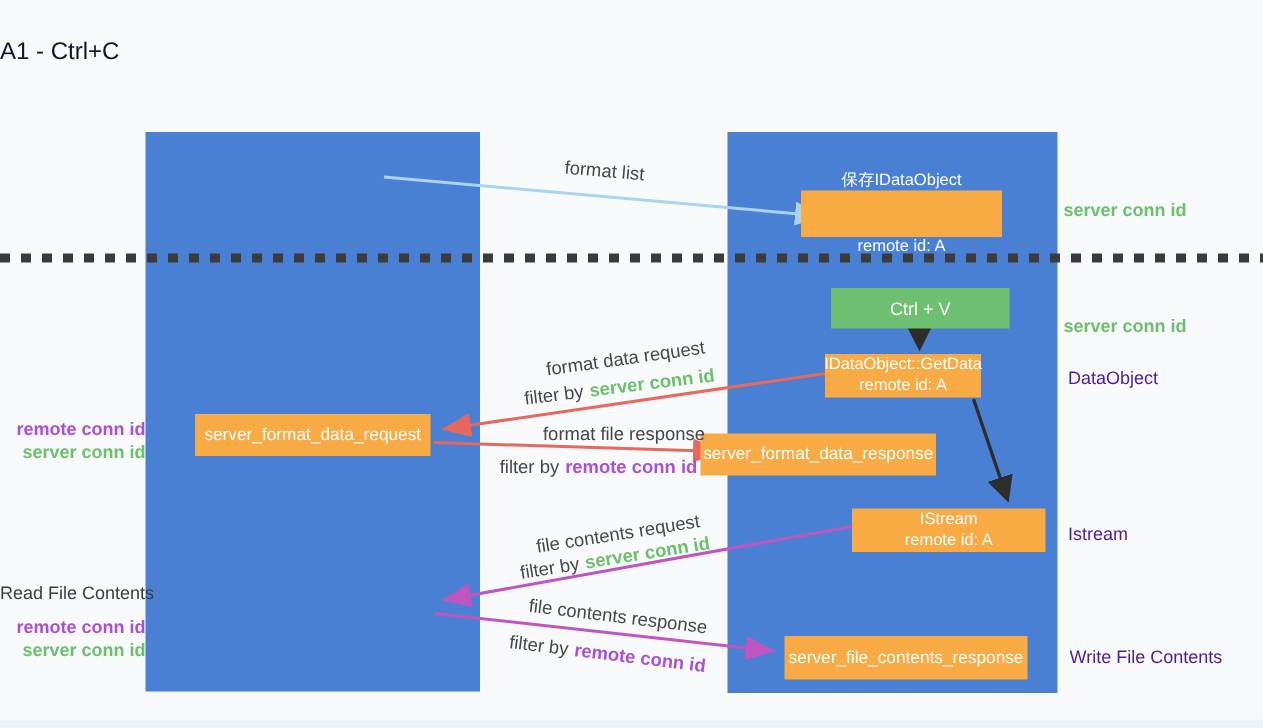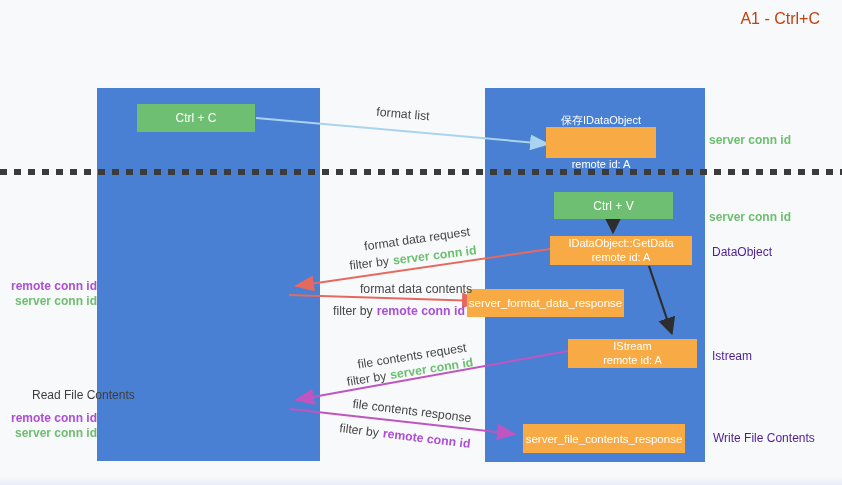--- a/index.html
+++ b/index.html
@@ -1,20 +1,20 @@
 <!DOCTYPE html>
 <html><head>
 <meta charset="utf-8">
 <style>
   html,body{margin:0;padding:0;}
   body{background:#f8f9fa;font-family:"Liberation Sans",sans-serif;}
   .canvas{position:relative;width:842px;height:485px;background:#f8f9fa;overflow:hidden;}
 
-  .title{position:absolute;left:0;top:8px;width:820px;text-align:right;
-         font-size:16px;line-height:21px;color:#c2410c;}
+  .title{position:absolute;left:0;top:24px;width:820px;text-align:left;
+         font-size:16px;line-height:21px;color:#0f172a;}
 
   .col-header{position:absolute;text-align:center;font-size:12.5px;line-height:14px;color:#3d3d3d;margin-top:32px;}
   .col-header.left{left:97px;top:56px;width:223px;}
   .col-header.right{left:485px;top:56px;width:220px;}
 
   .lifeline{position:absolute;background:#4a80d3;z-index:1;}
   .lifeline.left{left:97px;top:88px;width:223px;height:373px;}
   .lifeline.right{left:485px;top:88px;width:220px;height:374px;}
 
   .dotted-line{position:absolute;left:0;top:169px;width:842px;height:6px;z-index:2;
@@ -85,53 +85,53 @@
     </defs>
     <line x1="256" y1="118" x2="548" y2="144" stroke="#a9d3ee" stroke-width="2" marker-end="url(#mBlue)"></line>
     <line x1="613" y1="208" x2="613" y2="230" stroke="#2d2d2d" stroke-width="2.2" marker-end="url(#mBlk)"></line>
     <line x1="649" y1="266" x2="671" y2="331" stroke="#2d2d2d" stroke-width="2.2" marker-end="url(#mBlk)"></line>
     <line x1="550" y1="249" x2="296" y2="286" stroke="#e5695e" stroke-width="2" marker-end="url(#mRed)"></line>
     <line x1="289" y1="295" x2="480" y2="301" stroke="#e5695e" stroke-width="2" marker-end="url(#mRed)"></line>
     <line x1="568" y1="351" x2="296" y2="400" stroke="#bf55c0" stroke-width="2" marker-end="url(#mMag)"></line>
     <line x1="290" y1="409" x2="515" y2="434" stroke="#bf55c0" stroke-width="2" marker-end="url(#mMag)"></line>
   </svg>
 
-  <div class="node green" style="left:137px;top:104px;width:118px;height:28px;">Ctrl + C</div>
 
-  <div class="node orange" style="left:546px;top:127px;width:110px;height:31px;gap:31px;">
+  <div class="node orange" style="left:534px;top:127px;width:134px;height:31px;gap:31px;">
     <div class="l">保存IDataObject</div>
     <div class="l">remote id: A</div>
   </div>
 
   <div class="node green" style="left:554px;top:192px;width:119px;height:27px;text-align:center;">Ctrl + V</div>
 
-  <div class="node orange" style="left:550px;top:236px;width:142px;height:29px;">
+  <div class="node orange" style="left:550px;top:236px;width:104px;height:29px;">
     <div class="l">IDataObject::GetData</div>
     <div class="l">remote id: A</div>
   </div>
 
+  <div class="node orange single" style="left:130px;top:276px;width:157px;height:28px;">server_format_data_request</div>
 
   <div class="node orange single" style="left:467px;top:289px;width:157px;height:28px;">server_format_data_response</div>
 
   <div class="node orange" style="left:568px;top:339px;width:129px;height:29px;">
     <div class="l">IStream</div>
     <div class="l">remote id: A</div>
   </div>
 
 
   <div class="node orange single" style="left:523px;top:424px;width:162px;height:29px;">server_file_contents_response</div>
 
   <div class="alabel" style="left:403px;top:114px;transform:translate(-50%,-50%) rotate(5deg);">format list</div>
 
   <div class="alabel" style="left:417px;top:239px;transform:translate(-50%,-50%) rotate(-8deg);">format data request</div>
   <div class="alabel" style="left:413px;top:258px;transform:translate(-50%,-50%) rotate(-7deg);">
     <span>filter by</span><span class="green-t">server conn id</span>
   </div>
 
-  <div class="alabel" style="left:416px;top:289px;transform:translate(-50%,-50%);">format data contents</div>
+  <div class="alabel" style="left:416px;top:289px;transform:translate(-50%,-50%);">format file response</div>
   <div class="alabel" style="left:399px;top:311px;transform:translate(-50%,-50%);">
     <span>filter by</span><span class="purple-t">remote conn id</span>
   </div>
 
   <div class="alabel" style="left:412px;top:356px;transform:translate(-50%,-50%) rotate(-9deg);">file contents request</div>
   <div class="alabel" style="left:410px;top:372px;transform:translate(-50%,-50%) rotate(-9deg);">
     <span>filter by</span><span class="green-t">server conn id</span>
   </div>
 
   <div class="alabel" style="left:412px;top:411px;transform:translate(-50%,-50%) rotate(7deg);">file contents response</div>
@@ -142,20 +142,20 @@
   <div class="side-label green-t" style="left:709px;top:133px;">server conn id</div>
   <div class="side-label green-t" style="left:709px;top:210px;">server conn id</div>
   <div class="side-label" style="left:712px;top:245px;">DataObject</div>
   <div class="side-label" style="left:712px;top:349px;">Istream</div>
   <div class="side-label" style="left:713px;top:431px;">Write File Contents</div>
 
   <div class="conn-pair" style="left:0;top:279px;">
     <div class="purple-t">remote conn id</div>
     <div class="green-t">server conn id</div>
   </div>
-  <div class="read-label" style="top:388px;padding-left:32px;">Read File Contents</div>
+  <div class="read-label" style="top:388px;">Read File Contents</div>
   <div class="conn-pair" style="left:0;top:411px;">
     <div class="purple-t">remote conn id</div>
     <div class="green-t">server conn id</div>
   </div>
 
   <div class="bottom-edge"></div>
 </div>
 
 </body></html>

